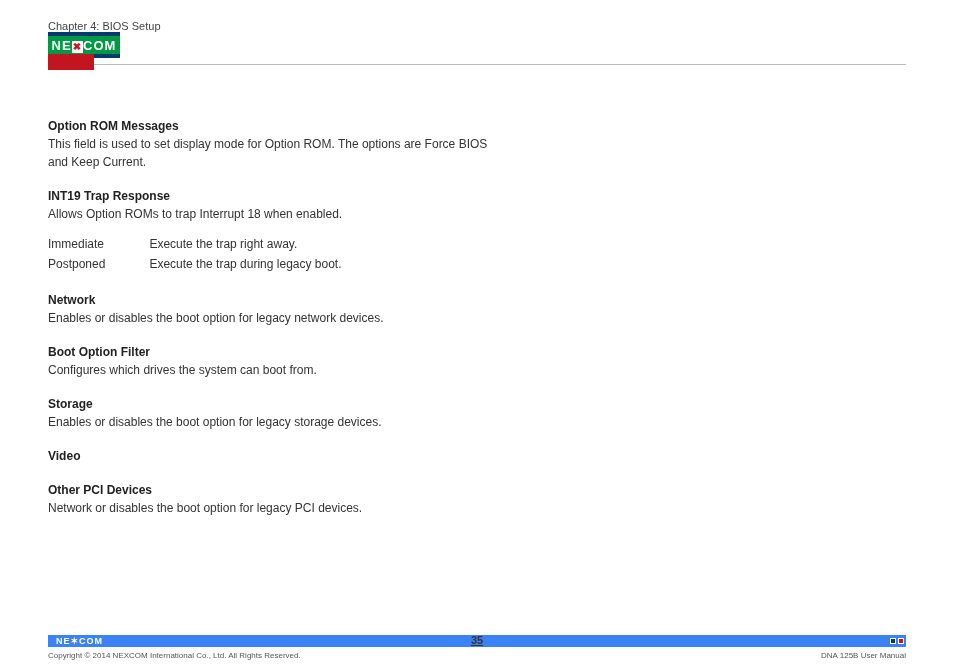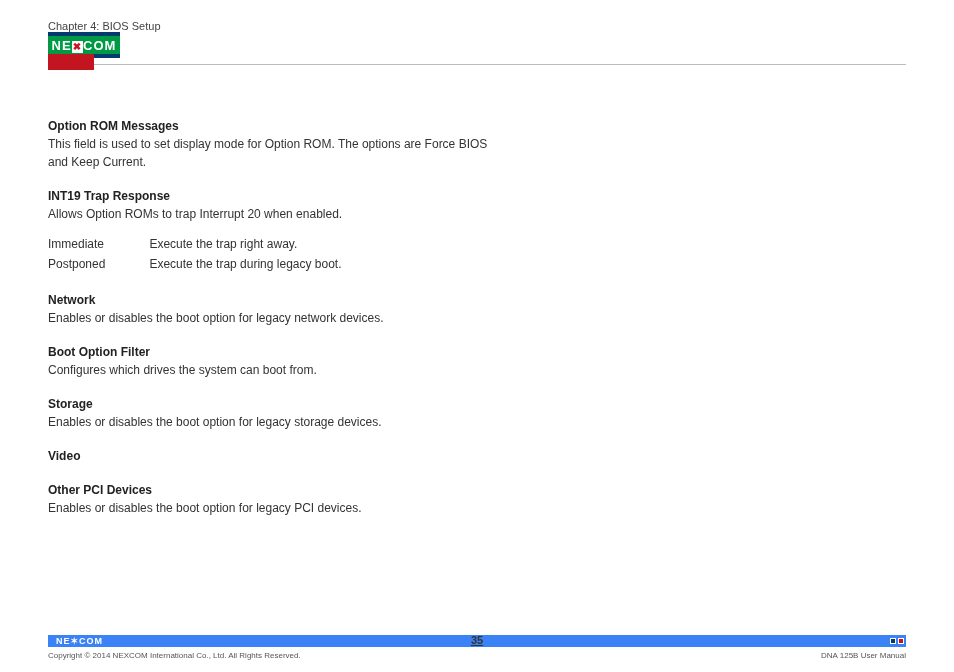--- a/index.html
+++ b/index.html
@@ -138,21 +138,21 @@
 
   <div class="content">
 
     <div class="section">
       <div class="h">Option ROM Messages</div>
       <div>This field is used to set display mode for Option ROM. The options are Force BIOS and Keep Current.</div>
     </div>
 
     <div class="section">
       <div class="h">INT19 Trap Response</div>
-      <div>Allows Option ROMs to trap Interrupt 20 when enabled.</div>
+      <div>Allows Option ROMs to trap Interrupt 18 when enabled.</div>
       <div class="tbl">
         <div class="trow">
           <div class="tcell lbl">Immediate</div>
           <div class="tcell">Execute the trap right away.</div>
         </div>
         <div class="trow">
           <div class="tcell lbl">Postponed</div>
           <div class="tcell">Execute the trap during legacy boot.</div>
         </div>
       </div>
@@ -172,21 +172,21 @@
       <div class="h">Storage</div>
       <div>Enables or disables the boot option for legacy storage devices.</div>
     </div>
 
     <div class="section">
       <div class="h">Video</div>
     </div>
 
     <div class="section">
       <div class="h">Other PCI Devices</div>
-      <div>Enables or disables the boot option for legacy PCI devices.</div>
+      <div>Network or disables the boot option for legacy PCI devices.</div>
     </div>
 
   </div>
 
   <div class="footer">
     <div class="footer-bar">
       <div class="footer-logo">NE✶COM</div>
       <div class="footer-squares">
         <div class="sq dark"></div>
           <div class="sq"></div>

